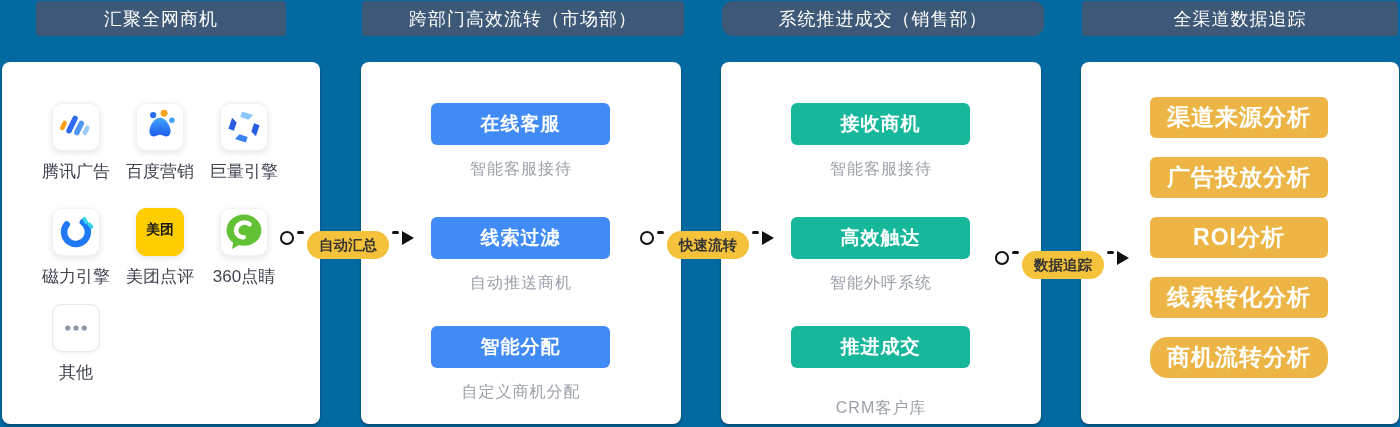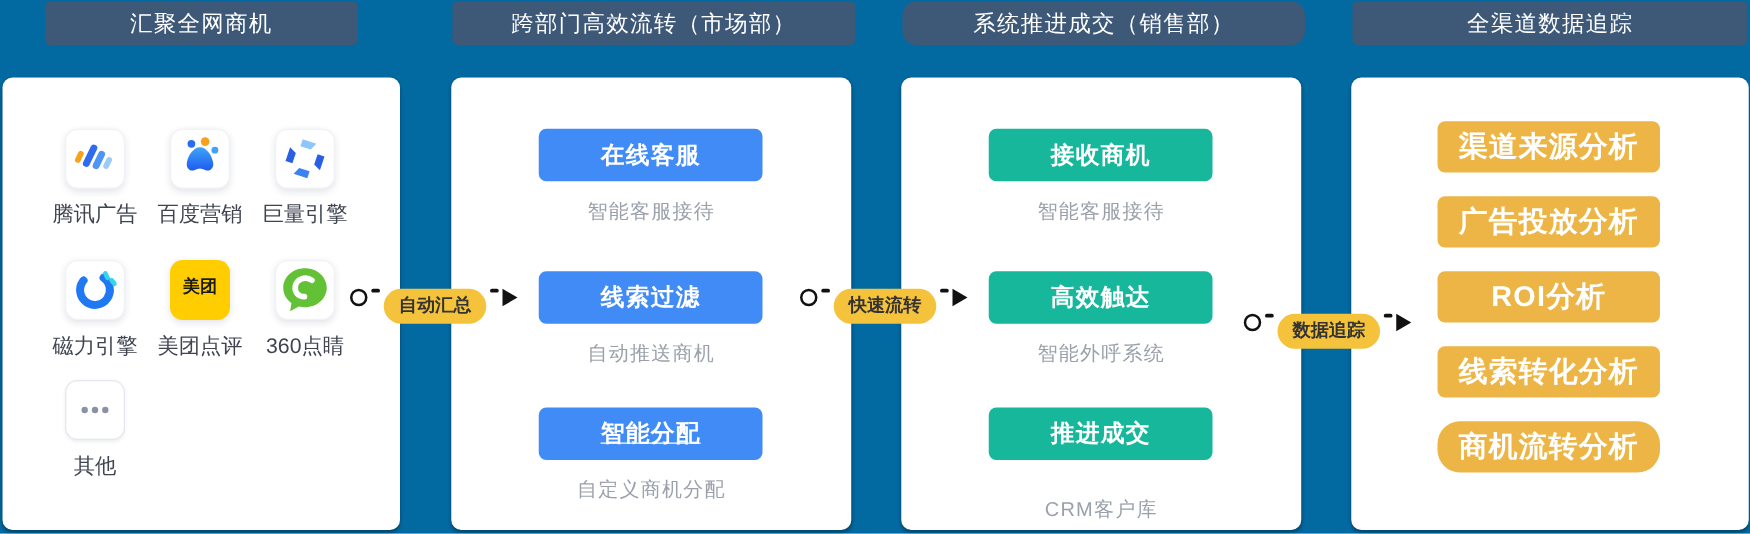--- a/index.html
+++ b/index.html
@@ -153,21 +153,21 @@
       <div class="src-label">其他</div>
     </div>
 
   </div>
 
   <div class="card" style="left:361px;width:320px;">
     <div class="btn blue" style="top:41px;">在线客服</div>
     <div class="desc" style="top:97px;">智能客服接待</div>
     <div class="btn blue" style="top:155px;">线索过滤</div>
     <div class="desc" style="top:211px;">自动推送商机</div>
-    <div class="btn blue" style="top:264px;text-decoration:underline;">智能分配</div>
+    <div class="btn blue" style="top:264px;">智能分配</div>
     <div class="desc" style="top:320px;">自定义商机分配</div>
   </div>
 
   <div class="card" style="left:721px;width:320px;">
     <div class="btn green" style="top:41px;">接收商机</div>
     <div class="desc" style="top:97px;">智能客服接待</div>
     <div class="btn green" style="top:155px;">高效触达</div>
     <div class="desc" style="top:211px;">智能外呼系统</div>
     <div class="btn green" style="top:264px;">推进成交</div>
     <div class="desc" style="top:336px;">CRM客户库</div>

